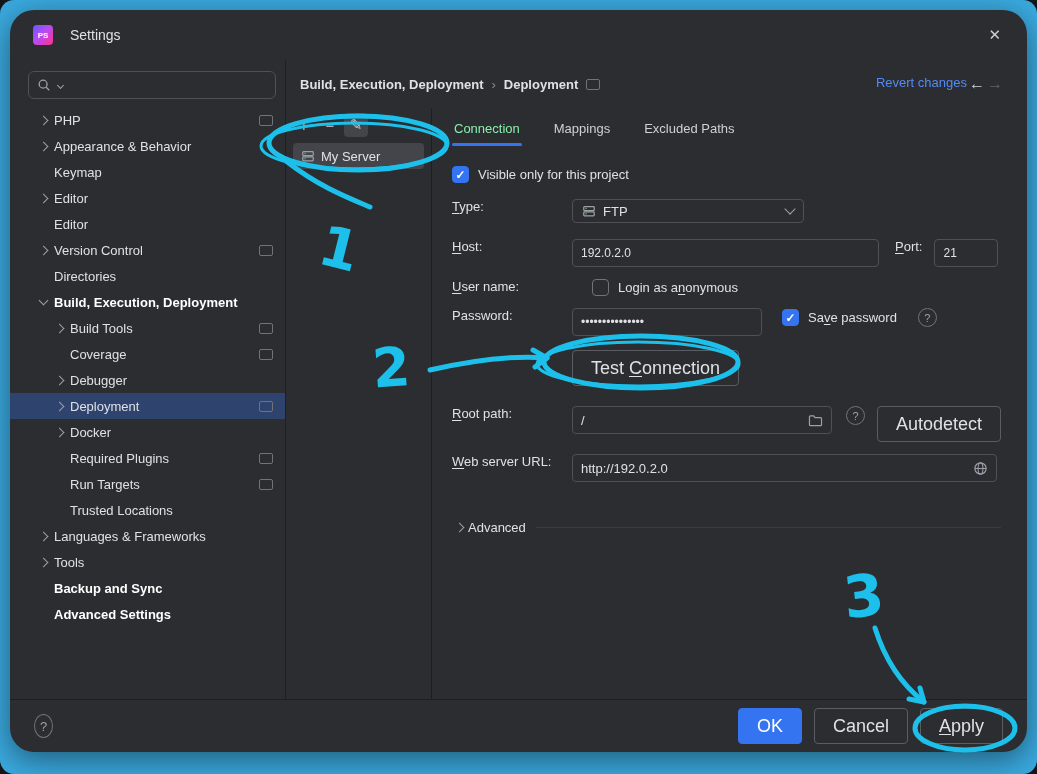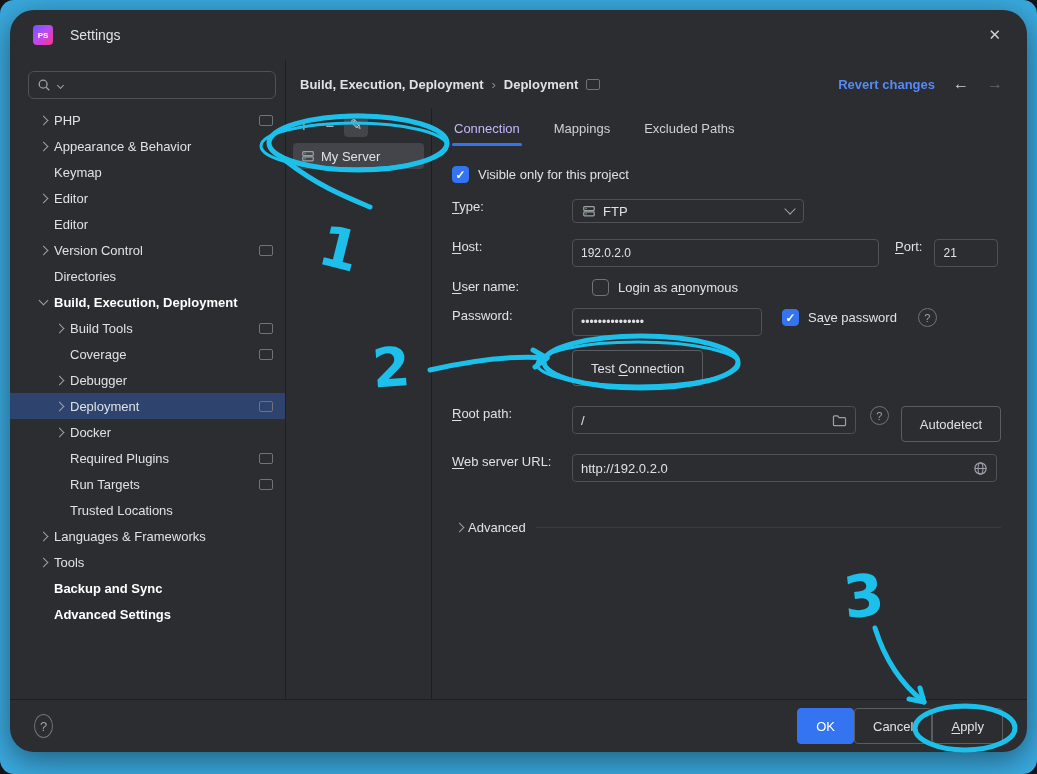--- a/index.html
+++ b/index.html
@@ -38,39 +38,39 @@
   .chev i { display:block; width:6px; height:6px; border-right:1.4px solid #9da0a8;
     border-bottom:1.4px solid #9da0a8; transform:rotate(-45deg); }
   .chev.down i { transform:rotate(45deg); margin-top:-3px; }
   .trow.bold .tlabel { font-weight:bold; color:#ffffff; }
   .tbadge { margin-left:auto; width:12px; height:9px; border:1.3px solid #6f737a; border-radius:2px; flex:0 0 12px; }
   
   .right { flex:1; display:flex; flex-direction:column; min-width:0; }
   .rheader { flex:0 0 48px; display:flex; align-items:center; padding:0 24px 0 14px; }
   .crumbs { display:flex; align-items:center; gap:8px; font-weight:bold; }
   .crumb-sep { color:#868a91; font-weight:normal; }
-  .hdr-right { margin-left:auto; display:flex; align-items:center; gap:18px;font-weight:bold; }
+  .hdr-right { margin-left:auto; display:flex; gap:2px; }
   .revert { color:#548af7; cursor:pointer; }
   .nav { font-size:16px; cursor:pointer; }
   .nav.back { color:#ced0d6; }
   .nav.fwd { color:#5f6368; }
   .content { flex:1; display:flex; min-height:0; }
   
   .serverpanel { flex:0 0 145px; width:145px; border-right:1px solid #1e1f22; padding-top:5px; }
   .sp-toolbar { display:flex; gap:2px; padding-left:6px; }
   .tbtn { width:24px; height:24px; border:none; background:none; color:#ced0d6; font-size:15px;
     border-radius:4px; display:flex; align-items:center; justify-content:center; cursor:pointer; font-family:inherit; }
   .tbtn.active { background:#43454a; }
   .server-item { margin:6px 7px 0; height:26px; border-radius:4px; background:#43454a;
     display:flex; align-items:center; gap:6px; padding:0 8px; cursor:pointer; }
   
   .form { flex:1; padding:0 26px 0 20px; min-width:0; }
   .tabs { display:flex; gap:30px; height:40px; }
   .tab { display:flex; align-items:center; color:#ced0d6; position:relative; cursor:pointer; padding:0 2px; }
-  .tab.active { color:#c4b5fd; }
+  .tab.active { color:#86efac; }
   .tab.active::after { content:""; position:absolute; left:0; right:0; bottom:2px; height:3px;
     border-radius:2px; background:#3574f0; }
   .chkrow { margin-top:18px; display:flex; align-items:center; gap:9px; }
   .cb { width:17px; height:17px; flex:0 0 17px; border-radius:4px; border:1px solid #6f737a;
     box-sizing:border-box; position:relative; cursor:pointer; background:transparent; }
   .cb.on { background:#3574f0; border-color:#3574f0; }
   .cb.on::after { content:"✓"; position:absolute; inset:0; display:flex; align-items:center;
     justify-content:center; color:#fff; font-size:12px; font-weight:bold; }
   .frow { margin-top:12px; display:flex; align-items:flex-start; }
   .flabel { width:120px; flex:0 0 120px; }
@@ -82,34 +82,34 @@
   .fieldwrap input { flex:1; min-width:0; border:none; background:none; color:#dfe1e5;
     font-size:13px; font-family:inherit; outline:none; padding:0; }
   .select { width:232px; height:24px; box-sizing:border-box; border:1px solid #4e5157;
     border-radius:4px; display:flex; align-items:center; gap:7px; padding:0 9px; cursor:pointer; }
   .sel-chev { margin-left:auto; width:7px; height:7px; border-right:1.5px solid #9da0a8;
     border-bottom:1.5px solid #9da0a8; transform:rotate(45deg); margin-top:-4px; }
   .w307{width:307px} .w64{width:64px} .w190{width:190px} .w287{width:287px} .w427{width:425px}
   .plabel { margin-left:16px; margin-right:12px; }
   .inline-chk { margin-left:20px; display:flex; align-items:center; gap:9px; }
   .btn { height:36px; padding:0 18px; border-radius:4px; border:1px solid #5a5d63;
-    background:transparent; color:#dfe1e5; font-size:13px; font-family:inherit; cursor:pointer; }
+    background:transparent; color:#dfe1e5; font-size:18px; font-family:inherit; cursor:pointer; }
   .btn.primary { background:#3574f0; border-color:#3574f0; color:#fff; }
   .helpc { width:17px; height:17px; flex:0 0 17px; border-radius:50%; border:1px solid #6f737a;
     color:#9da0a8; font-size:11px; display:flex; align-items:center; justify-content:center; cursor:pointer; }
   .ml12 { margin-left:12px; } .ml14 { margin-left:14px; }
   .testrow { margin-top:14px; padding-left:120px; }
   .rootrow { margin-top:20px; }
   .advanced { margin-top:38px; display:flex; align-items:center; cursor:pointer; }
   .advanced .chev { margin-right:2px; }
   .adv-line { flex:1; height:1px; background:#393b40; margin-left:10px; }
   
   .footer { flex:0 0 52px; border-top:1px solid #1e1f22; display:flex; align-items:center; padding:0 24px; }
   .helpc.big { width:22px; height:22px; font-size:13px; }
-  .fbtns { margin-left:auto; display:flex; gap:0; }
+  .fbtns { margin-left:auto; display:flex; gap:12px; }
   
   .annot { position:absolute; left:0; top:0; width:1037px; height:774px; pointer-events:none; z-index:10; }
 </style>
 </head>
 <body>
 
 <div class="frame"></div>
 
 <div class="dialog">
 

